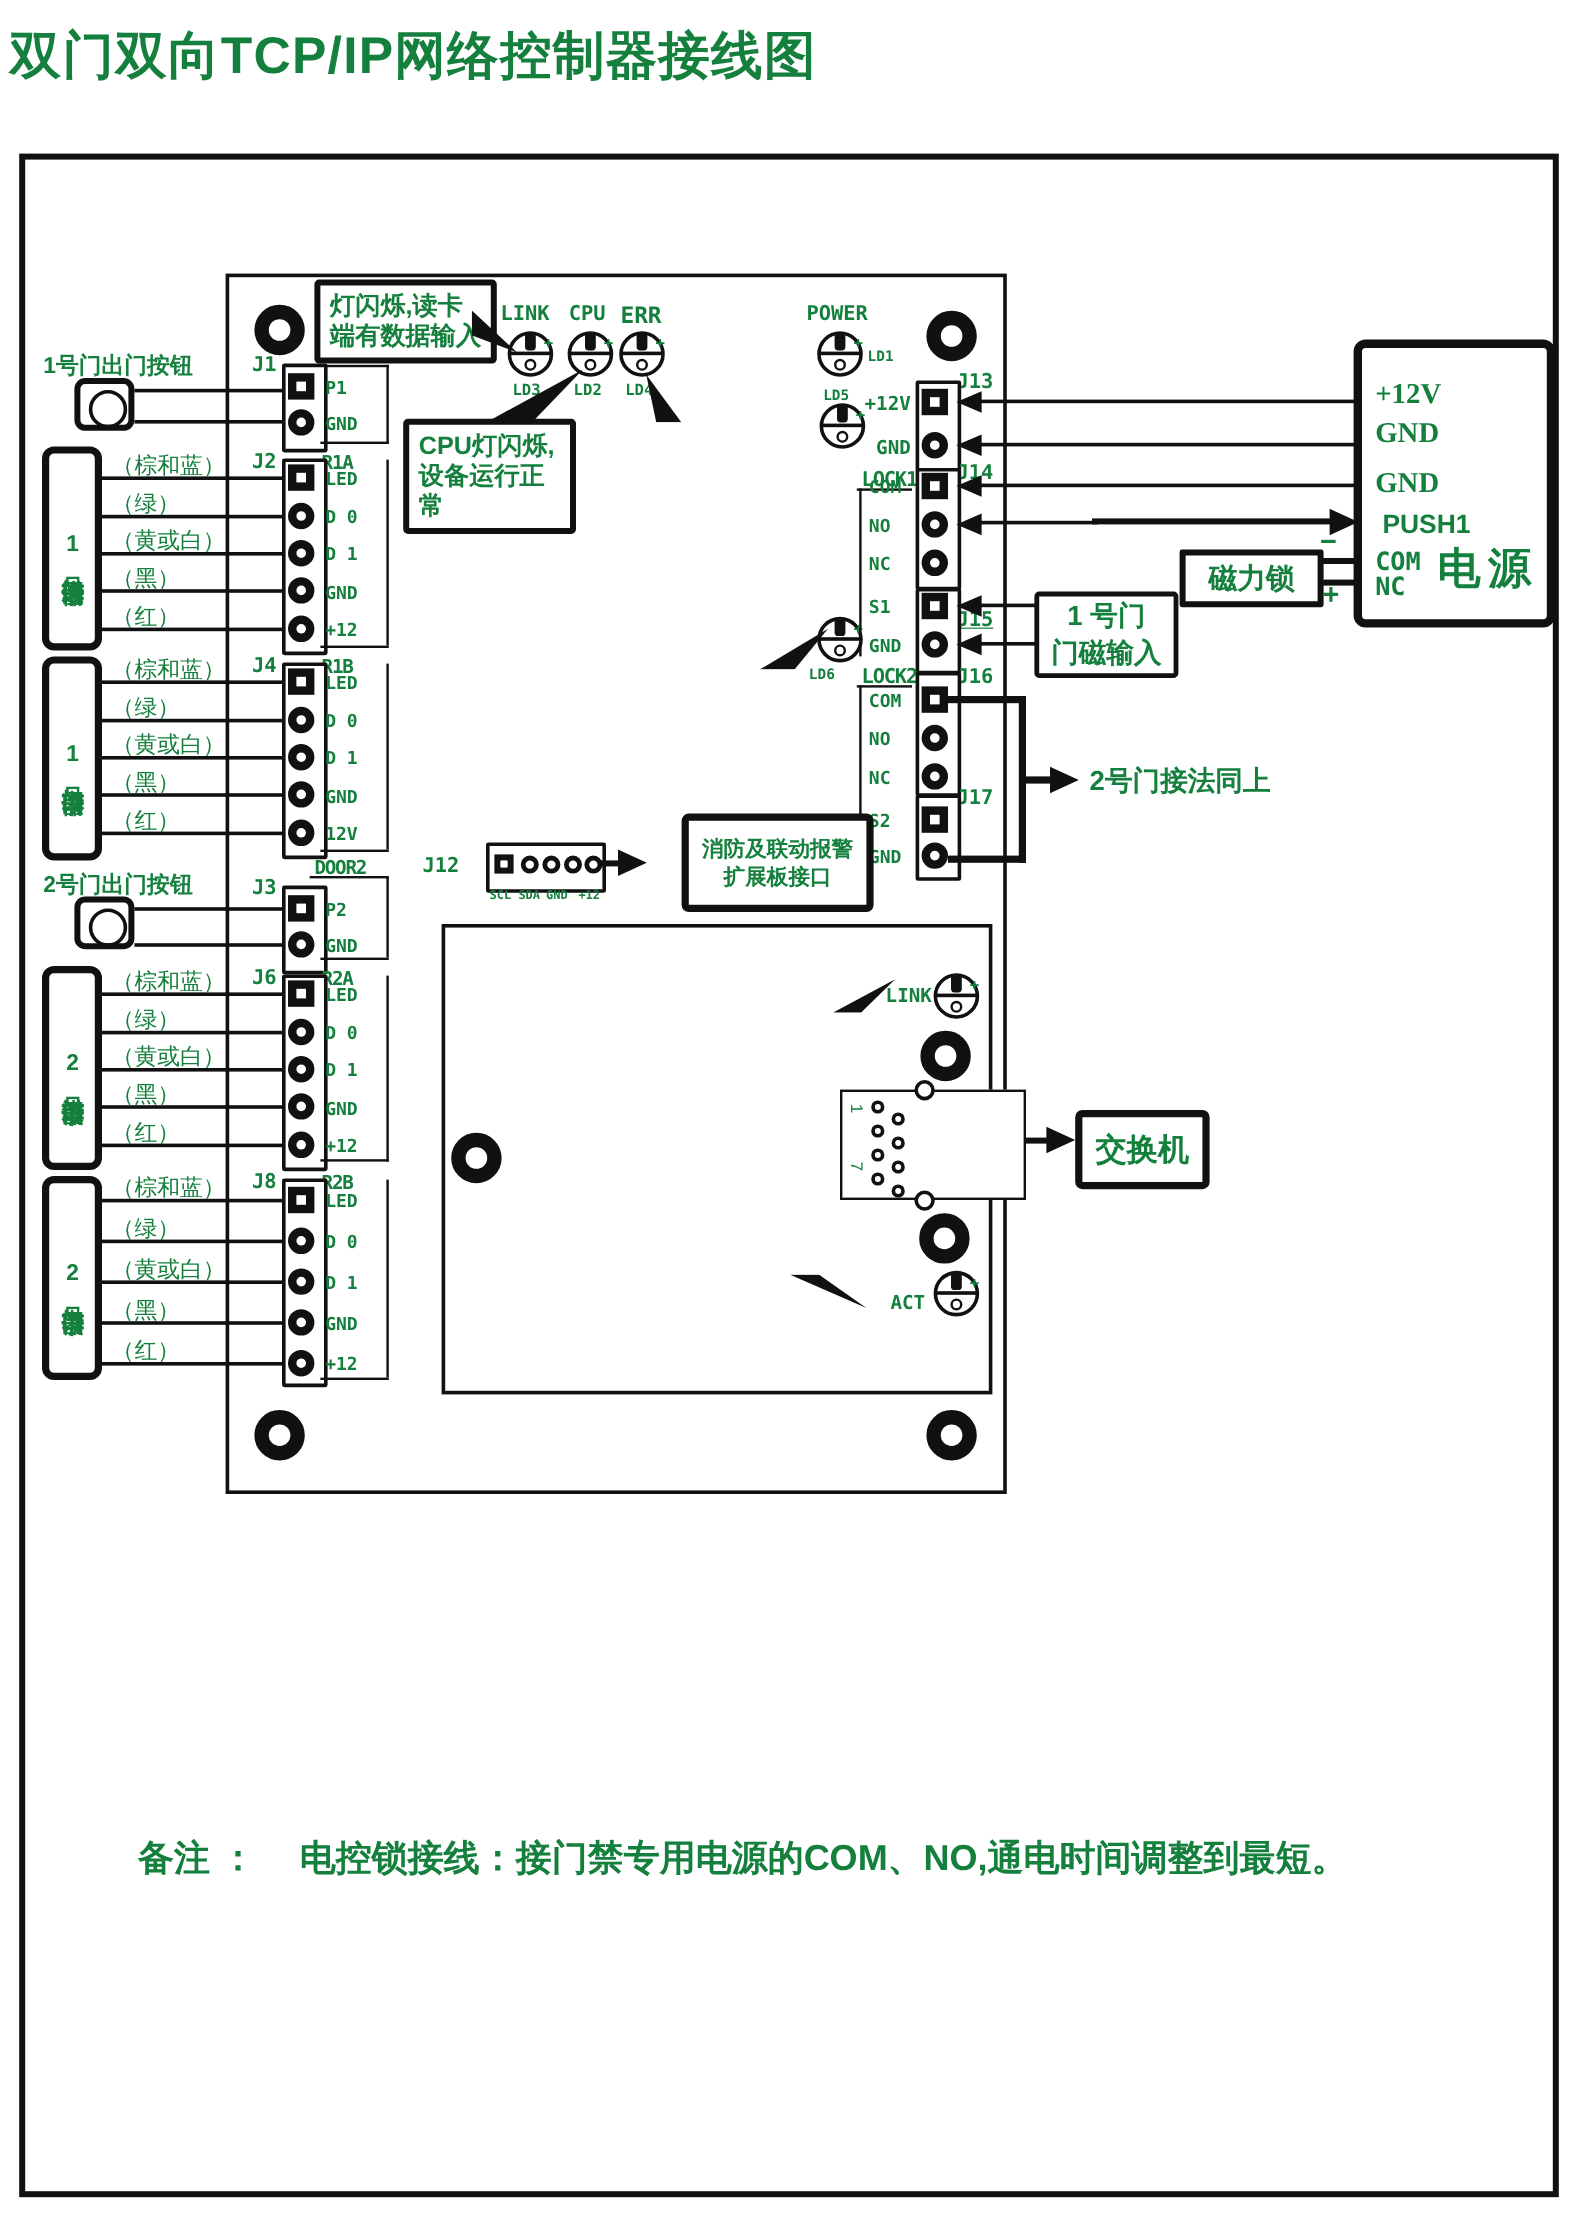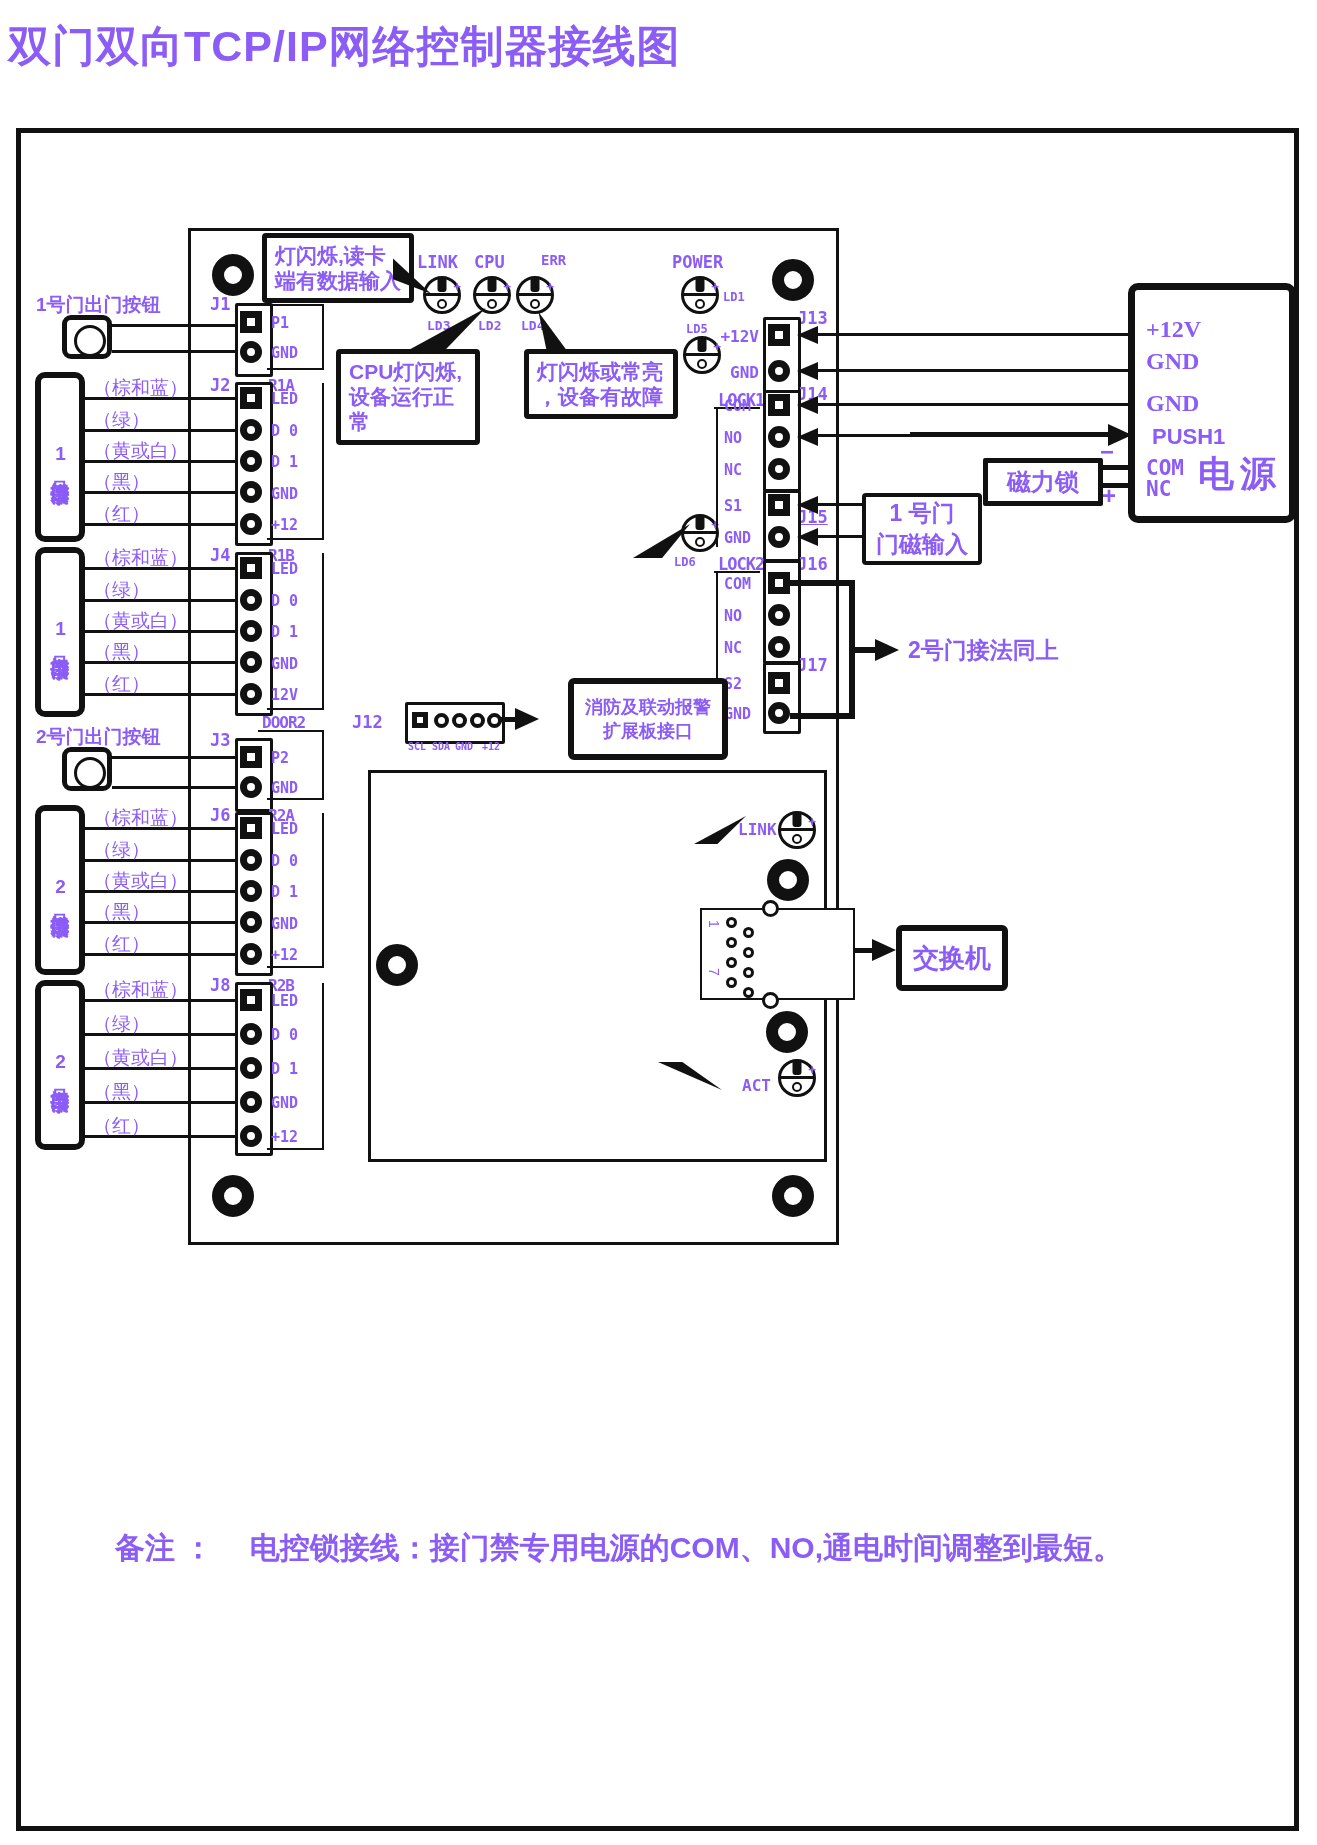--- a/index.html
+++ b/index.html
@@ -1,17 +1,17 @@
 <!DOCTYPE html>
 <html><head>
 <meta charset="utf-8">
 <style>
   html,body{margin:0;padding:0;background:#fff;}
   #stage{position:relative;width:1317px;height:1845px;background:#fff;overflow:hidden;
-         font-family:"Liberation Sans","DejaVu Sans",sans-serif;color:#8b5cf6;}
+         font-family:"Liberation Sans","DejaVu Sans",sans-serif;color:#15803d;}
   .abs{position:absolute;}
   .mono{font-family:"DejaVu Sans Mono","Liberation Mono",monospace;font-weight:bold;}
   .serif{font-family:"Liberation Serif","DejaVu Serif",serif;font-weight:bold;}
   .wire{position:absolute;background:#111;}
   .conn{position:absolute;background:#fff;border:3px solid #111;border-radius:2px;}
   .psq{position:absolute;width:22px;height:22px;background:#111;}
   .psq::after{content:"";position:absolute;left:7px;top:7px;width:8px;height:8px;background:#fff;}
   .psq-s{position:absolute;width:16px;height:16px;background:#111;}
   .psq-s::after{content:"";position:absolute;left:5px;top:5px;width:6px;height:6px;background:#fff;}
   .prd{position:absolute;width:22px;height:22px;border:7px solid #111;border-radius:50%;background:#fff;box-sizing:border-box;}
@@ -56,21 +56,21 @@
   <div class="hole" style="left:212px;top:254px;"></div>
   <div class="hole" style="left:772px;top:259px;"></div>
   <div class="hole" style="left:212px;top:1175px;"></div>
   <div class="hole" style="left:772px;top:1175px;"></div>
   <div class="hole" style="left:376px;top:944px;"></div>
   <div class="hole" style="left:767px;top:859px;"></div>
   <div class="hole" style="left:766px;top:1011px;"></div>
 
   <div class="abs mono" style="left:417px;top:252px;font-size:17px;">LINK</div>
   <div class="abs mono" style="left:474px;top:252px;font-size:17px;">CPU</div>
-  <div class="abs mono" style="left:517px;top:252px;font-size:14px;margin-left:24px;">ERR</div>
+  <div class="abs mono" style="left:517px;top:252px;font-size:19px;">ERR</div>
   <div class="led" style="left:423px;top:276px;">
       <div class="bar"></div>
       <div class="mid"></div>
       <div class="dot"></div>
       <div class="plus">+</div>
     </div>
   <div class="led" style="left:473px;top:276px;">
       <div class="bar"></div>
       <div class="mid"></div>
       <div class="dot"></div>
@@ -108,22 +108,20 @@
       <div class="plus">+</div>
     </div>
   <div class="abs mono" style="left:674px;top:555px;font-size:12px;">LD6</div>
 
   <div class="callout" style="left:262px;top:233px;width:126px;">灯闪烁,读卡
 端有数据输入</div>
   <div class="tail" style="left:393px;top:252px;width:38px;height:44px;clip-path:polygon(0% 15%,100% 95%,0% 62%);"></div>
   <div class="callout" style="left:336px;top:349px;width:118px;">CPU灯闪烁,
 设备运行正常</div>
   <div class="tail" style="left:405px;top:308px;width:85px;height:44px;clip-path:polygon(0% 100%,95% 0%,45% 100%);"></div>
-  <div class="callout" style="left:524px;top:349px;width:128px;">灯闪烁或常亮
-，设备有故障</div>
   <div class="tail" style="left:528px;top:312px;width:42px;height:40px;clip-path:polygon(25% 0%,95% 100%,45% 100%);"></div>
 
   <div class="abs" style="left:36px;top:292px;font-size:19px;font-weight:600;">1号门出门按钮</div>
   <div class="btn" style="left:62px;top:315px;">
       <div class="c"></div>
     </div>
   <div class="wire" style="left:112px;top:324px;width:125px;height:2.5px;"></div>
   <div class="wire" style="left:112px;top:350px;width:125px;height:2.5px;"></div>
   <div class="jlbl" style="left:210px;top:294px;">J1</div>
   <div class="grplbl" style="left:266px;top:287px;">DOOR1</div>

